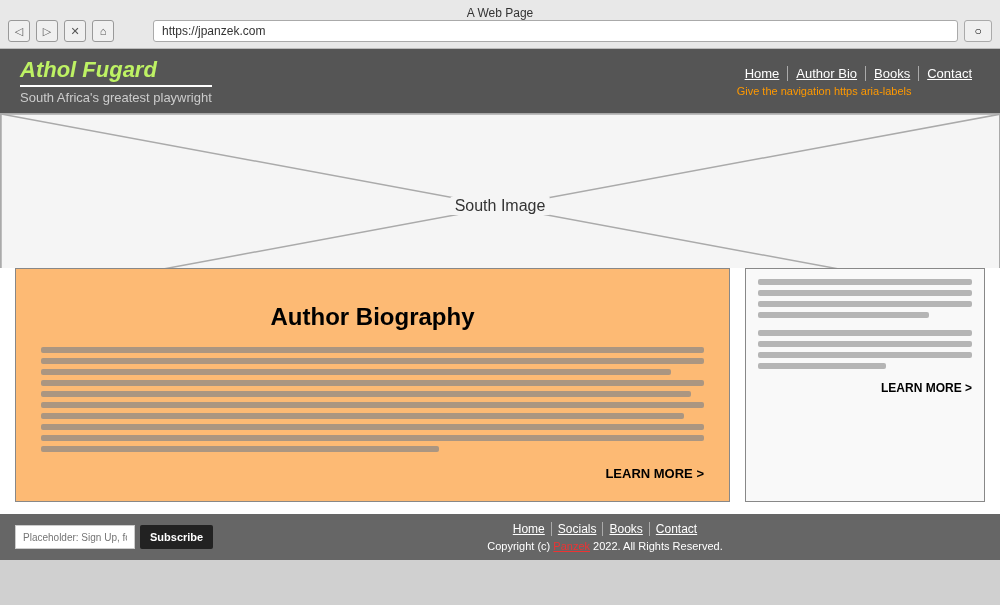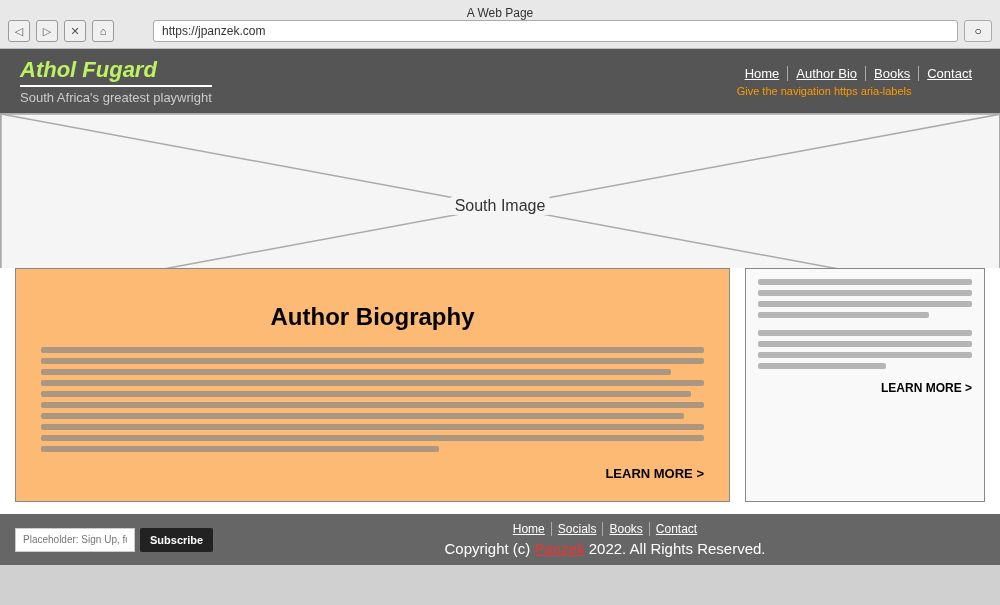--- a/index.html
+++ b/index.html
@@ -271,21 +271,21 @@
       color: white;
       text-decoration: underline;
       font-size: 12px;
       cursor: pointer;
       padding: 0 6px;
       border-right: 1px solid #aaa;
     }
     .footer-nav-link:last-child { border-right: none; }
     .footer-copyright {
       color: white;
-      font-size: 15px;
+      font-size: 11px;
     }
     .footer-copyright .highlight {
       color: #e33;
       text-decoration: underline;
     }
     .footer-socials {
       flex: 0 0 160px;
       text-align: center;
     }
     .footer-socials-label {

